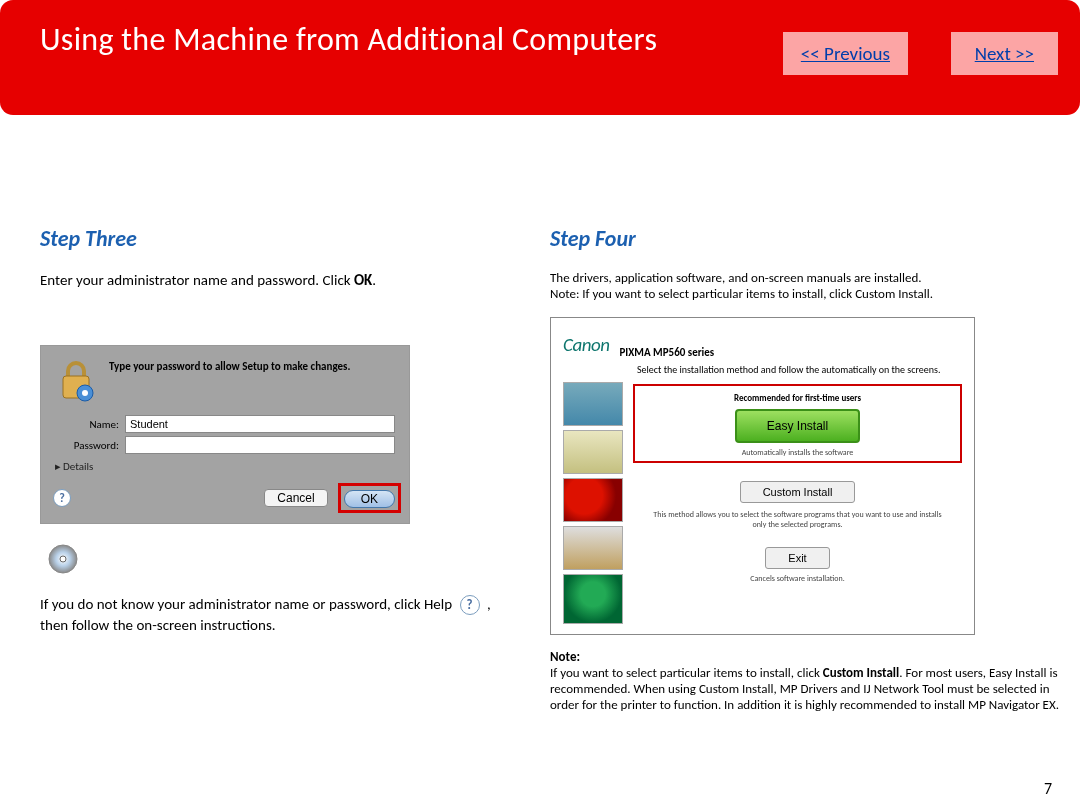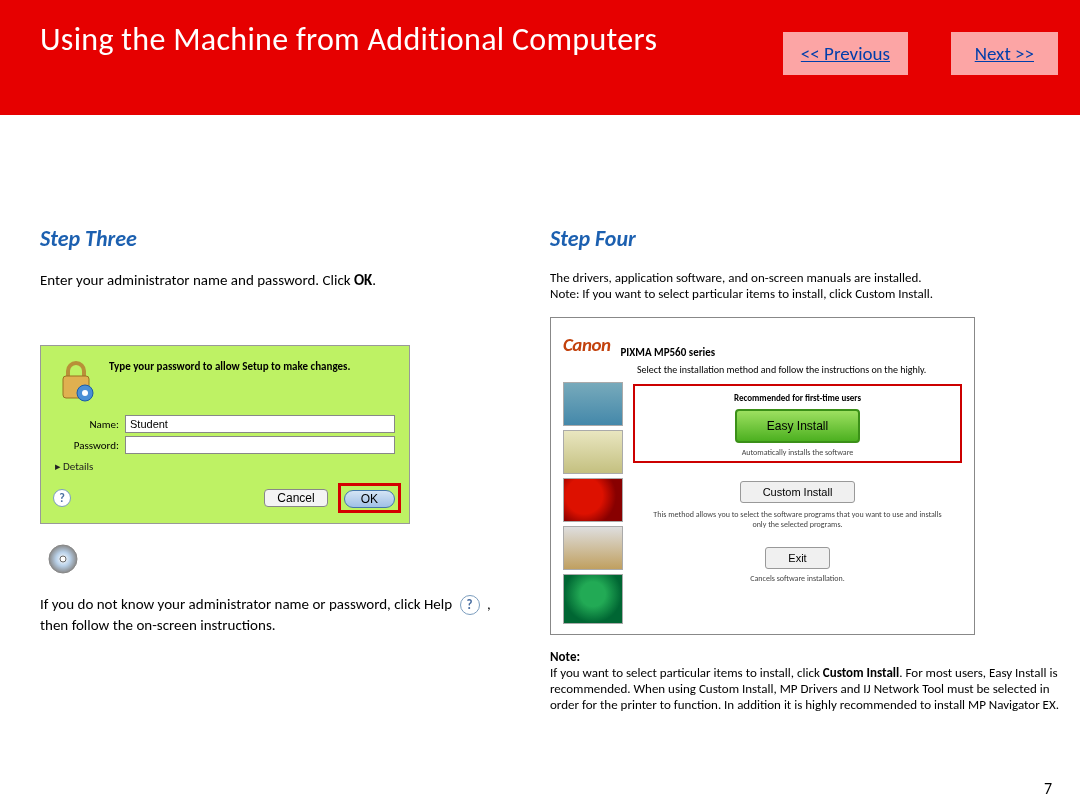--- a/index.html
+++ b/index.html
@@ -1,29 +1,29 @@
 <!DOCTYPE html>
 <html><head>
 <meta charset="utf-8">
 <style>
   * { margin: 0; padding: 0; box-sizing: border-box; }
   body { font-family: Calibri, Arial, sans-serif; background: #fff; width: 1080px; height: 810px; position: relative; }
-  .redbar { background: #e60000; color: #fff; height: 115px; padding: 20px 30px 0 40px; position: relative; }
+  .redbar { background: #e60000; color: #fff; height: 115px; padding: 20px 30px 0 40px; position: relative; border-radius: 13px; }
   .redbar h1 { font-weight: 300; font-size: 32px; letter-spacing: .3px; }
   .navbox { position: absolute; top: 32px; background: #fca5a5; color: #003eab; font-size: 19px; text-decoration: underline; padding: 10px 18px; }
   .nav-prev { right: 172px; }
   .nav-next { right: 22px; padding: 10px 24px; }
   .content { display: flex; padding: 40px 0 0 0; }
   .col { flex: 0 0 50%; padding: 0 25px 0 40px; }
   .col.right { padding: 0 15px 0 10px; }
   .step-title { font-size: 22px; font-style: italic; font-weight: 700; color: #1c60b0; margin: 70px 0 18px; }
   .body-text { font-size: 15px; color: #000; line-height: 1.35; margin-bottom: 8px; }
   .small { font-size: 13px; line-height: 1.25; }
   
-  .mac-dialog { border: 1px solid #999; background: #bef264; width: 370px; margin: 55px 0 18px; }
+  .mac-dialog { border: 1px solid #999; background: #a3a3a3; width: 370px; margin: 55px 0 18px; }
   .mac-top { display: flex; padding: 12px 14px 8px; gap: 12px; }
   .lock { width: 42px; height: 46px; position: relative; }
   .lock svg { width: 42px; height: 46px; }
   .mac-msg { font-size: 11px; font-weight: bold; padding-top: 2px; }
   .mac-row { display: flex; align-items: center; margin: 3px 14px; font-size: 11px; }
   .mac-row label { width: 64px; text-align: right; margin-right: 6px; }
   .mac-row input { flex: 1; height: 18px; font-size: 11px; border: 1px solid #888; background: #fff; padding: 0 4px; }
   .mac-details { font-size: 11px; margin: 6px 0 4px 14px; color: #222; }
   .mac-details::before { content: "▸ "; }
   .mac-bottom { display: flex; align-items: center; padding: 6px 8px 10px 12px; gap: 4px; }
@@ -31,21 +31,21 @@
   .spacer { flex: 1; }
   .mac-btn { font-size: 12px; padding: 1px 12px; border-radius: 4px; border: 1px solid #888; background: #f4f4f4; }
   .ok-frame { border: 3px solid #d40000; padding: 2px 3px; margin-left: 6px; }
   .ok-btn { font-size: 12px; padding: 1px 16px; border-radius: 12px; border: 1px solid #4477aa; background: linear-gradient(#d4e4f4,#a0c0e6); }
   .cd-icon { display:inline-block; vertical-align: middle; margin-left: 6px; }
   .after { font-size: 15px; margin-top: 12px; line-height: 1.35; }
   .after .qmark { vertical-align: middle; margin: 0 4px; width:20px; height:20px; font-size:13px; }
   
   .canon-box { border: 1px solid #888; width: 425px; margin-top: 14px; padding: 12px 12px 10px; }
   .canon-head { display: flex; align-items: center; gap: 10px; }
-  .canon-logo { color: #c2410c; font-weight: bold; font-size: 19px; font-style: italic; letter-spacing: -0.5px; }
+  .canon-logo { color: #0f766e; font-weight: normal; font-size: 19px; font-style: italic; letter-spacing: -0.5px; }
   .canon-model { font-size: 11px; font-weight: bold; margin-top: 16px; }
   .canon-sub { font-size: 10px; margin: 4px 0 0 74px; }
   .canon-body { display: flex; gap: 10px; margin-top: 6px; }
   .thumbs { display: flex; flex-direction: column; gap: 4px; width: 60px; }
   .thumbs .th { width: 60px; height: 44px; background: #cfd; border: 1px solid #aaa; }
   .thumbs .th.a { background: linear-gradient(#7ab, #48a); }
   .thumbs .th.b { background: linear-gradient(#e9e6c0, #c4c080); }
   .thumbs .th.c { background: radial-gradient(circle at 35% 40%, #d10 40%, #800 70%); }
   .thumbs .th.d { background: linear-gradient(#dedede, #c0a060); }
   .thumbs .th.e { background: radial-gradient(ellipse at 50% 40%, #2a5 30%, #063 70%); height:50px; }
@@ -129,21 +129,21 @@
   <div class="col right">
     <div class="step-title">Step Four</div>
     <p class="small">The drivers, application software, and on-screen manuals are installed.</p>
     <p class="small">Note: If you want to select particular items to install, click Custom Install.</p>
 
     <div class="canon-box">
       <div class="canon-head">
         <span class="canon-logo">Canon</span>
         <span class="canon-model">PIXMA MP560 series</span>
       </div>
-      <div class="canon-sub">Select the installation method and follow the instructions on the highly.</div>
+      <div class="canon-sub">Select the installation method and follow the automatically on the screens.</div>
       <div class="canon-body">
         <div class="thumbs">
           <div class="th a"></div>
           <div class="th b"></div>
           <div class="th c"></div>
           <div class="th d"></div>
           <div class="th e"></div>
         </div>
         <div class="canon-right">
           <div class="rec-frame">

